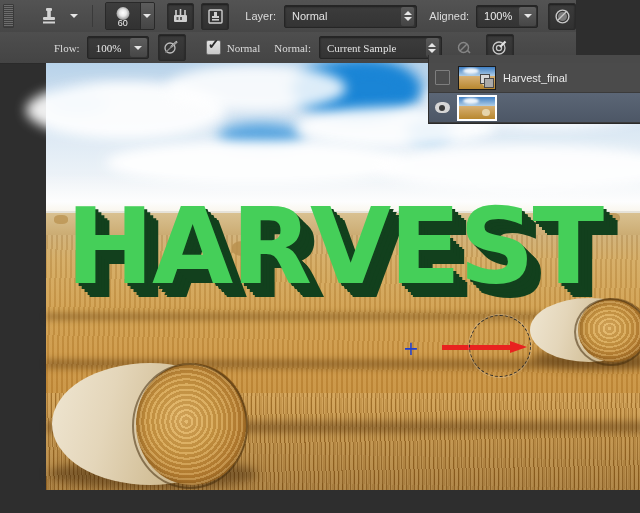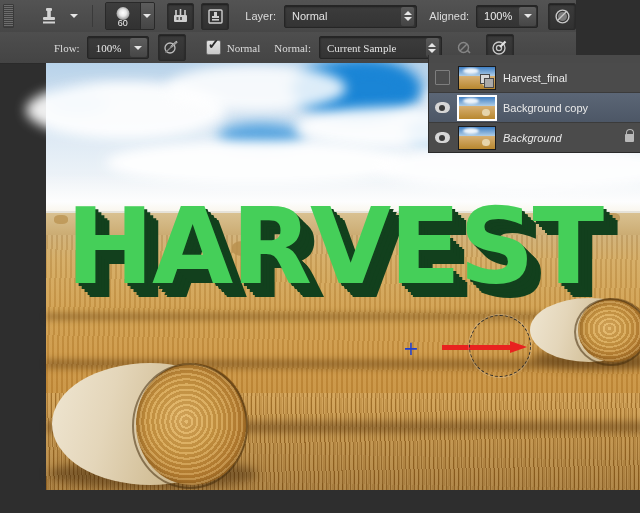--- a/index.html
+++ b/index.html
@@ -391,37 +391,19 @@
         <div class="eye"></div>
       </div>
       <div class="thumbwrap">
         <div class="thumb sel">
           <div class="tsky"></div>
             <div class="tcloud"></div>
           <div class="tfield"></div>
             <div class="tbale"></div>
         </div>
       </div>
-      <div class="lname">Background copy</div>
       <div class="lockcell"></div>
     </div>
 
-    <div class="layerrow" style="border-bottom:none;">
-      <div class="eyecell">
-        <div class="eye"></div>
-      </div>
-      <div class="thumbwrap">
-        <div class="thumb">
-          <div class="tsky"></div>
-            <div class="tcloud"></div>
-          <div class="tfield"></div>
-            <div class="tbale"></div>
-        </div>
-      </div>
-      <div class="lname italic">Background</div>
-      <div class="lockcell">
-        <div class="lock"></div>
-      </div>
-    </div>
   </div>
 
   <div id="bottomchrome"></div>
 </div>
 
 </body></html>

